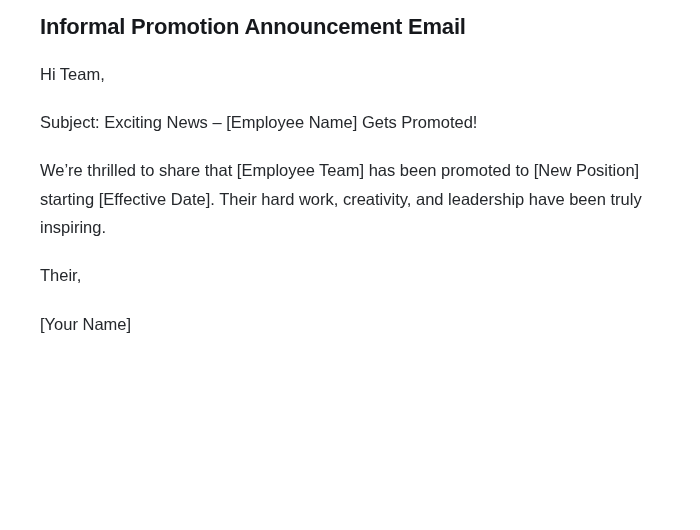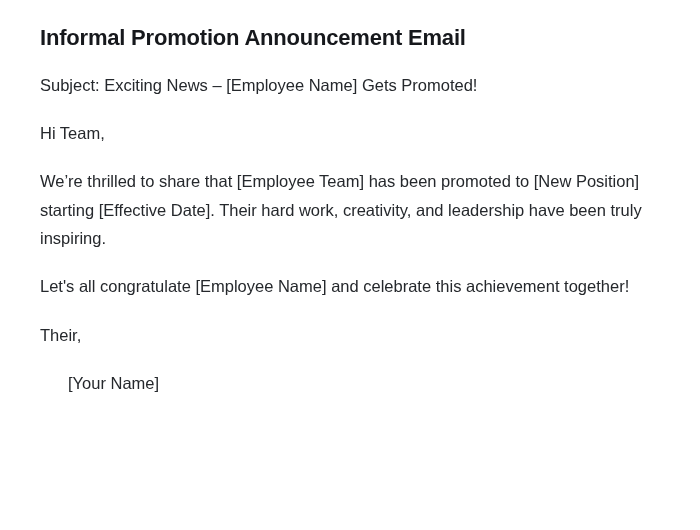--- a/index.html
+++ b/index.html
@@ -11,56 +11,54 @@
     height: 530px;
     background: #ffffff;
     font-family: "Liberation Sans", sans-serif;
     color: #1a1a1a;
     overflow: hidden;
   }
   .page {
     box-sizing: border-box;
     width: 700px;
     height: 530px;
-    padding: 24px 40px 0 40px;
+    padding: 13px 40px 0 40px;
     background: #ffffff;
   }
   .doc-title {
     font-size: 22px;
     font-weight: bold;
     line-height: 1.3;
     color: #16181c;
     margin: 0 0 18px 0;
     letter-spacing: -0.2px;
   }
   .para {
     font-size: 16.5px;
     line-height: 1.72;
     color: #25282c;
     margin: 0 0 20px 0;
     max-width: 615px;
     font-weight: 400;
   }
   .para:last-child {
     margin-bottom: 0;
-    margin-left: 28px;
   }
 </style>
 </head>
 <body>
 
 <div class="page">
 
   <h1 class="doc-title">Informal Promotion Announcement Email</h1>
 
+  <p class="para">Hi Team,</p>
+
   <p class="para">Subject: Exciting News – [Employee Name] Gets Promoted!</p>
-
-  <p class="para">Hi Team,</p>
 
   <p class="para">We’re thrilled to share that [Employee Team] has been promoted to [New Position] starting [Effective Date]. Their hard work, creativity, and leadership have been truly inspiring.</p>
 
-  <p class="para">Let's all congratulate [Employee Name] and celebrate this achievement together!</p>
 
   <p class="para">Their,</p>
 
   <p class="para">[Your Name]</p>
 
 </div>
 
 </body></html>

